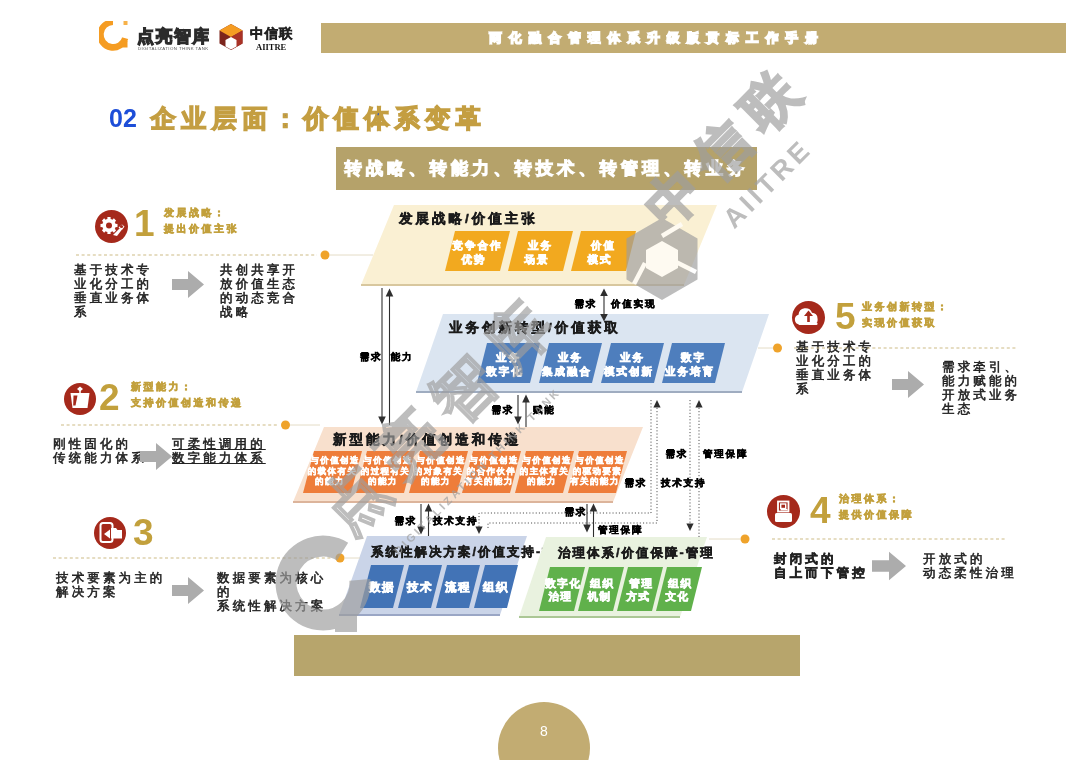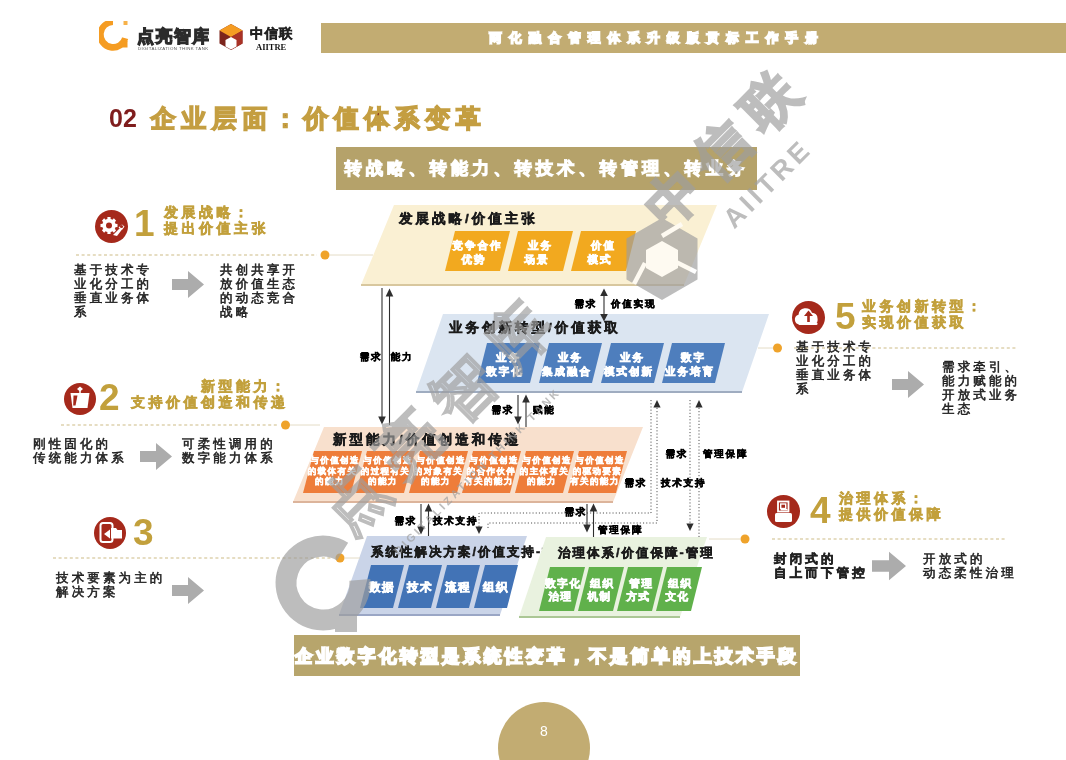--- a/index.html
+++ b/index.html
@@ -1,19 +1,19 @@
 <!DOCTYPE html>
 <html><head>
 <meta charset="utf-8">
 <style>
   html,body{margin:0;padding:0;background:#fff;}
   #page{position:relative;width:1066px;height:760px;overflow:hidden;background:#fff;
         font-family:"Liberation Sans",sans-serif;margin-left:21px;}
   .abs{position:absolute;}
-  .goldtitle{color:#c2a03c;font-weight:bold;font-size:14px;line-height:15.5px;
+  .goldtitle{color:#c2a03c;font-weight:bold;font-size:10px;line-height:15.5px;
              letter-spacing:.25em;-webkit-text-stroke:.6px #c2a03c;}
   .body13{font-size:12.5px;line-height:14px;color:#222;letter-spacing:.25em;
           -webkit-text-stroke:.55px #222;}
   .num{color:#c2a03c;font-weight:bold;font-size:37px;line-height:37px;}
 </style>
 </head>
 <body>
 <div id="page">
 
 <svg class="abs" style="left:78px;top:21px" width="110" height="32" viewBox="0 0 110 32">
@@ -33,29 +33,27 @@
     <polygon points="15,16 20.5,19 20.5,25.5 15,28.5 9.5,25.5 9.5,19" fill="#fff"></polygon>
   </g>
   <text x="34" y="17" font-size="13.5" font-weight="bold" fill="#222" letter-spacing="1" stroke="#222" stroke-width="0.5">中信联</text>
   <text x="40" y="29" font-size="8.5" font-weight="bold" fill="#111" font-family="Liberation Serif,serif">AIITRE</text>
 </svg>
 
 <div class="abs" style="left:300px;top:23px;width:763px;height:30px;background:#c2ac72;"></div>
 <div class="abs" style="left:300px;top:30px;width:672px;height:17px;color:#fff;font-size:12.5px;
      font-weight:bold;letter-spacing:.58em;text-align:center;-webkit-text-stroke:1.5px #fff;">两化融合管理体系升级版贯标工作手册</div>
 
-<div class="abs" style="left:88px;top:102px;font-size:25px;font-weight:bold;color:#7f1d1d;">02&nbsp;&nbsp;<span style="letter-spacing:.22em;-webkit-text-stroke:1.4px #c49e41">企业层面：价值体系变革</span></div>
+<div class="abs" style="left:88px;top:102px;font-size:25px;font-weight:bold;color:#1d4ed8;">02&nbsp;&nbsp;<span style="letter-spacing:.22em;-webkit-text-stroke:1.4px #c49e41">企业层面：价值体系变革</span></div>
 
 <div class="abs" style="left:315px;top:147px;width:421px;height:43px;background:#b5a26a;"></div>
 <div class="abs" style="left:315px;top:157px;width:421px;text-align:center;color:#fff;font-size:17px;
      font-weight:normal;letter-spacing:.25em;-webkit-text-stroke:1.8px #fff;">转战略、转能力、转技术、转管理、转业务</div>
 
 <div class="abs" style="left:273px;top:635px;width:506px;height:41px;background:#b7a56c;"></div>
-<div class="abs" style="left:273px;top:644px;width:506px;text-align:center;color:#fff;font-size:17.5px;
-     font-weight:bold;letter-spacing:.2em;-webkit-text-stroke:1.8px #fff;">企业数字化转型是系统性变革，不是简单的上技术手段</div>
 
 <div class="abs" style="left:477px;top:702px;width:92px;height:92px;border-radius:50%;background:#c2ac72;"></div>
 <div class="abs" style="left:477px;top:723px;width:92px;text-align:center;color:#fff;font-size:14px;">8</div>
 
 <svg class="abs" style="left:74px;top:210px" width="33" height="33" viewBox="-16.5 -16.5 33 33">
   <circle r="16.5" fill="#a5291b"></circle>
   <g fill="#fff">
     <circle cx="-2.5" cy="-1" r="6.8"></circle>
     <g stroke="#fff" stroke-width="3.2">
       <line x1="-2.5" y1="-9.5" x2="-2.5" y2="7.5"></line>
@@ -85,48 +83,49 @@
 <svg class="abs" style="left:43px;top:383px" width="32" height="32" viewBox="-16 -16 32 32">
   <circle r="16" fill="#a5291b"></circle>
   <polygon points="-9.5,-6 9.5,-6 7.5,9 -7.5,9" fill="#fff"></polygon>
   <polygon points="-6.5,-3.5 -2.5,-3.5 -4.5,6.5 -6.8,6.5" fill="#a5291b"></polygon>
   <path d="M-3 -10 l3 -2.5 l3 2.5 l-3 2.5 z" fill="#fff"></path>
   <line x1="0" y1="-9" x2="0" y2="-6" stroke="#fff" stroke-width="1.5"></line>
 </svg>
 
 <div class="abs num" style="left:78px;top:379px;">2</div>
 
-<div class="abs goldtitle" style="left:110px;top:379px;text-align:right;">新型能力：<br>支持价值创造和传递</div>
-
-<div class="abs body13" style="left:12px;top:437px;width:110px;">刚性固化的<br>传统能力体系</div>
+<div class="abs goldtitle" style="left:110px;top:379px;">新型能力：<br>支持价值创造和传递</div>
+
+<div class="abs body13" style="left:32px;top:437px;width:110px;">刚性固化的<br>传统能力体系</div>
 
 <svg class="abs" style="left:119px;top:443px" width="32" height="27" viewBox="0 0 32 27">
       <path d="M0 8 h16 v-8 l16 13.5 -16 13.5 v-8 h-16 z" fill="#acacac"></path>
     </svg>
 
-<div class="abs body13" style="left:161px;top:437px;width:110px;">可柔性调用的<br>数字能力体系</div>
+<div class="abs body13" style="left:151px;top:437px;width:110px;text-decoration:underline;">可柔性调用的<br>数字能力体系</div>
 
 <svg class="abs" style="left:73px;top:517px" width="32" height="32" viewBox="-16 -16 32 32">
   <circle r="16" fill="#a5291b"></circle>
   <rect x="-9.5" y="-10" width="12" height="19" rx="2.5" fill="none" stroke="#fff" stroke-width="2"></rect>
   <rect x="1" y="-3" width="11" height="8.5" fill="#fff"></rect>
   <path d="M1 -3 l0 -2 l5 0 l1.5 2 z" fill="#fff"></path>
   <polygon points="-6,1 0,-3.5 0,5.5" fill="#fff"></polygon>
   <circle cx="-3.5" cy="6" r="1" fill="#a5291b"></circle>
 </svg>
 
 <div class="abs num" style="left:112px;top:514px;">3</div>
 
 
 <div class="abs body13" style="left:35px;top:571px;width:115px;">技术要素为主的<br>解决方案</div>
 
 <svg class="abs" style="left:151px;top:577px" width="32" height="27" viewBox="0 0 32 27">
       <path d="M0 8 h16 v-8 l16 13.5 -16 13.5 v-8 h-16 z" fill="#acacac"></path>
     </svg>
 
+<div class="abs body13" style="left:196px;top:571px;width:120px;">数据要素为核心的<br>系统性解决方案</div>
 
 <svg class="abs" style="left:771px;top:301px" width="33" height="33" viewBox="-16.5 -16.5 33 33">
   <circle r="16.5" fill="#a5291b"></circle>
   <path d="M-9 7 a5 5 0 0 1 -1 -9.8 a7 7 0 0 1 13.5 -2 a5.5 5.5 0 0 1 5.5 5.6 a5.5 5.5 0 0 1 -3 6.2 z" fill="#fff"></path>
   <rect x="-10" y="5" width="19" height="2.5" rx="1" fill="#fff"></rect>
   <g fill="#a5291b">
         <polygon points="0,-7 4.5,-1.5 -4.5,-1.5"></polygon>
         <rect x="-1.3" y="-2" width="2.6" height="6.5"></rect>
       </g>
 </svg>

